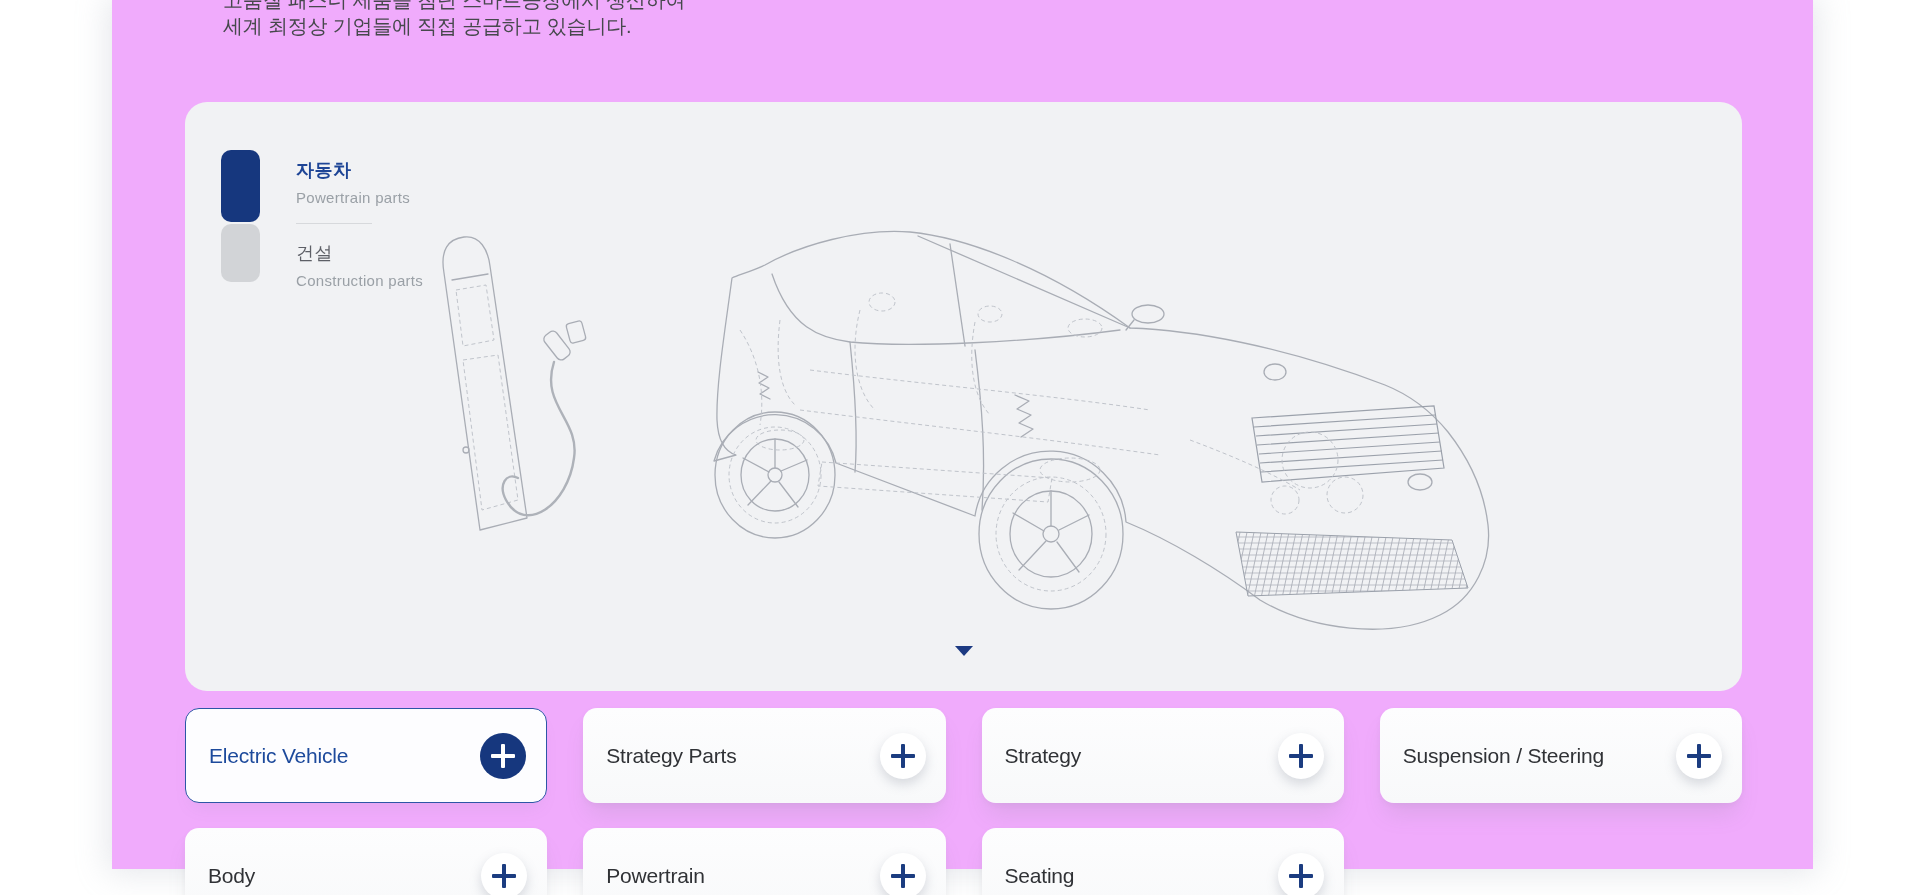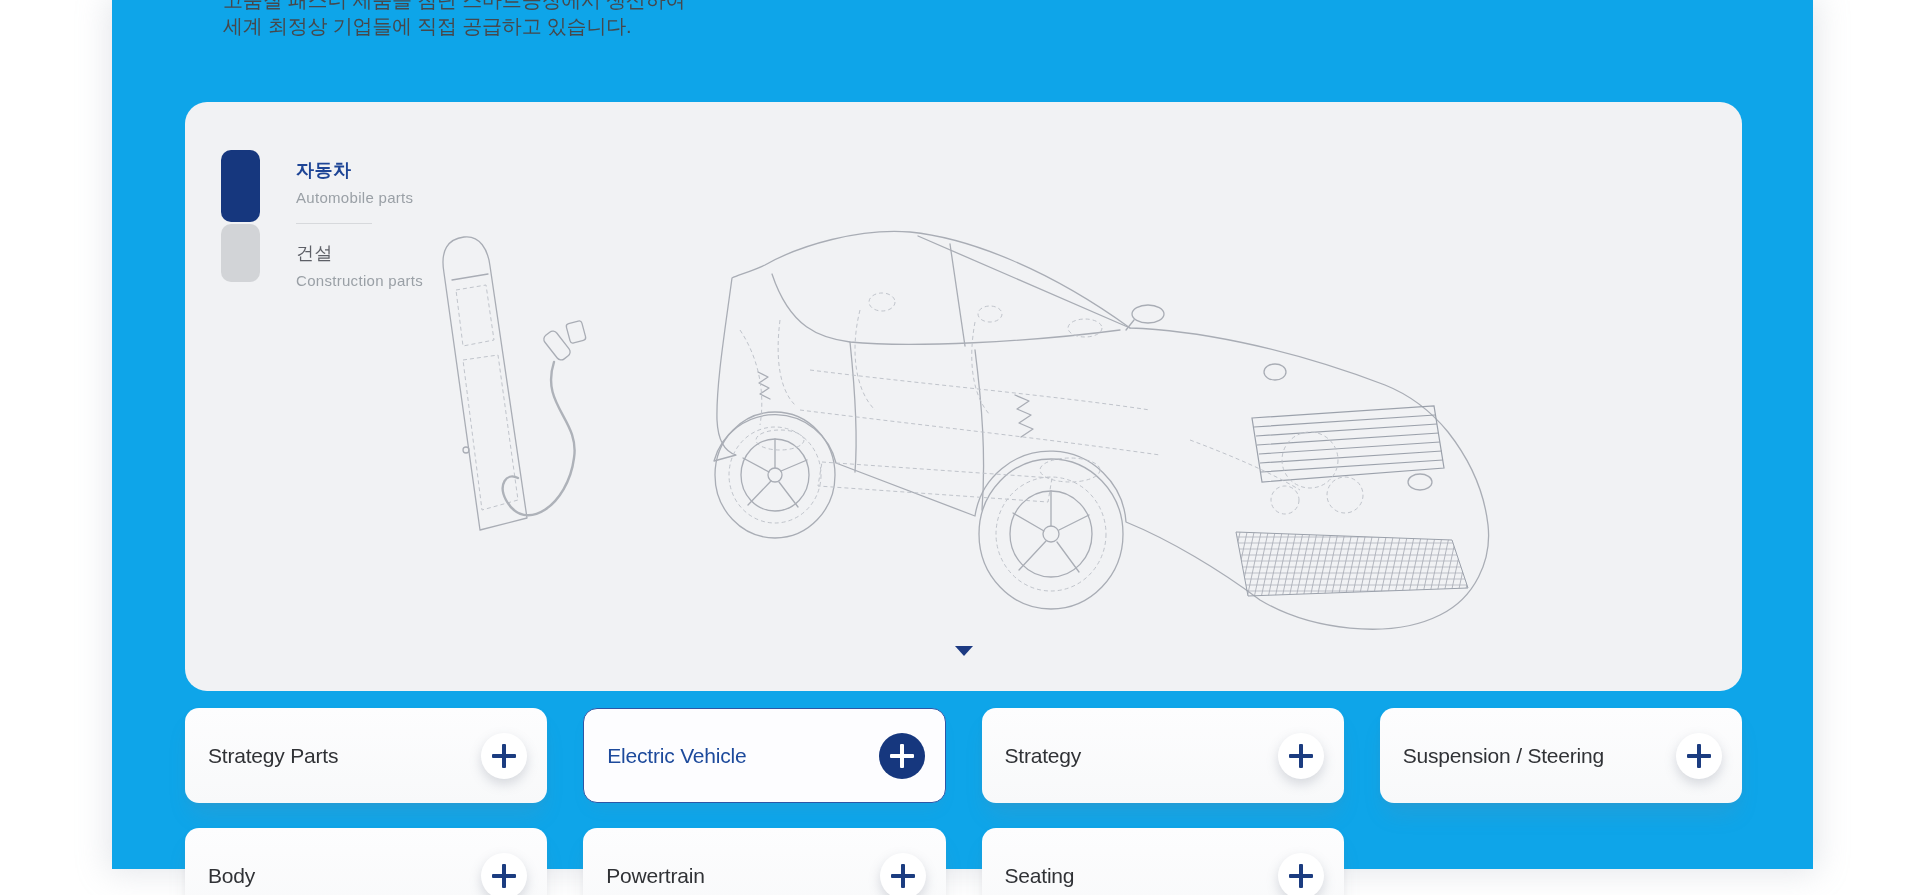--- a/index.html
+++ b/index.html
@@ -1,20 +1,20 @@
 <!DOCTYPE html>
 <html><head>
 <meta charset="utf-8">
 <style>
   * { margin:0; padding:0; box-sizing:border-box; }
   html,body { width:1920px; height:895px; overflow:hidden; background:#ffffff;
     font-family:"Liberation Sans","DejaVu Sans",sans-serif; }
 
   .wrapper { position:absolute; left:112px; top:0; width:1701px; height:869px;
-    background:#0ea5e9; box-shadow:0 0 30px 4px rgba(170,176,188,.30); }
+    background:#f0abfc; box-shadow:0 0 30px 4px rgba(170,176,188,.30); }
 
   
   .intro { position:absolute; left:111px; top:-13px; font-size:20px; line-height:26px;
     color:#46484c; letter-spacing:-0.2px; }
 
   
   .hero { position:absolute; left:73px; top:102px; width:1557px; height:589px;
     background:#f1f2f4; border-radius:22px; }
 
   
@@ -82,21 +82,21 @@
   <section class="hero">
 
     <div class="tabs">
       <div class="indicator">
         <span class="seg on"></span>
         <span class="seg off"></span>
       </div>
       <div class="tab-list">
         <div class="tab on">
           <div class="tab-title">자동차</div>
-          <div class="tab-sub">Automobile parts</div>
+          <div class="tab-sub">Powertrain parts</div>
         </div>
         <div class="tab-divider"></div>
         <div class="tab off">
           <div class="tab-title">건설</div>
           <div class="tab-sub">Construction parts</div>
         </div>
       </div>
     </div>
 
     <div class="car-wrap">
@@ -182,29 +182,29 @@
         </g>
       </svg>
     </div>
 
     <div class="caption">
       <span class="tri"></span>
     </div>
   </section>
 
   <div class="cards">
-    <div class="card">
-      <span class="card-label">Strategy Parts</span>
-      <span class="plus"></span>
-    </div>
     <div class="card active">
       <span class="card-label">Electric Vehicle</span>
       <span class="plus"></span>
     </div>
     <div class="card">
+      <span class="card-label">Strategy Parts</span>
+      <span class="plus"></span>
+    </div>
+    <div class="card">
       <span class="card-label">Strategy</span>
       <span class="plus"></span>
     </div>
     <div class="card">
       <span class="card-label">Suspension / Steering</span>
       <span class="plus"></span>
     </div>
     <div class="card">
       <span class="card-label">Body</span>
       <span class="plus"></span>

